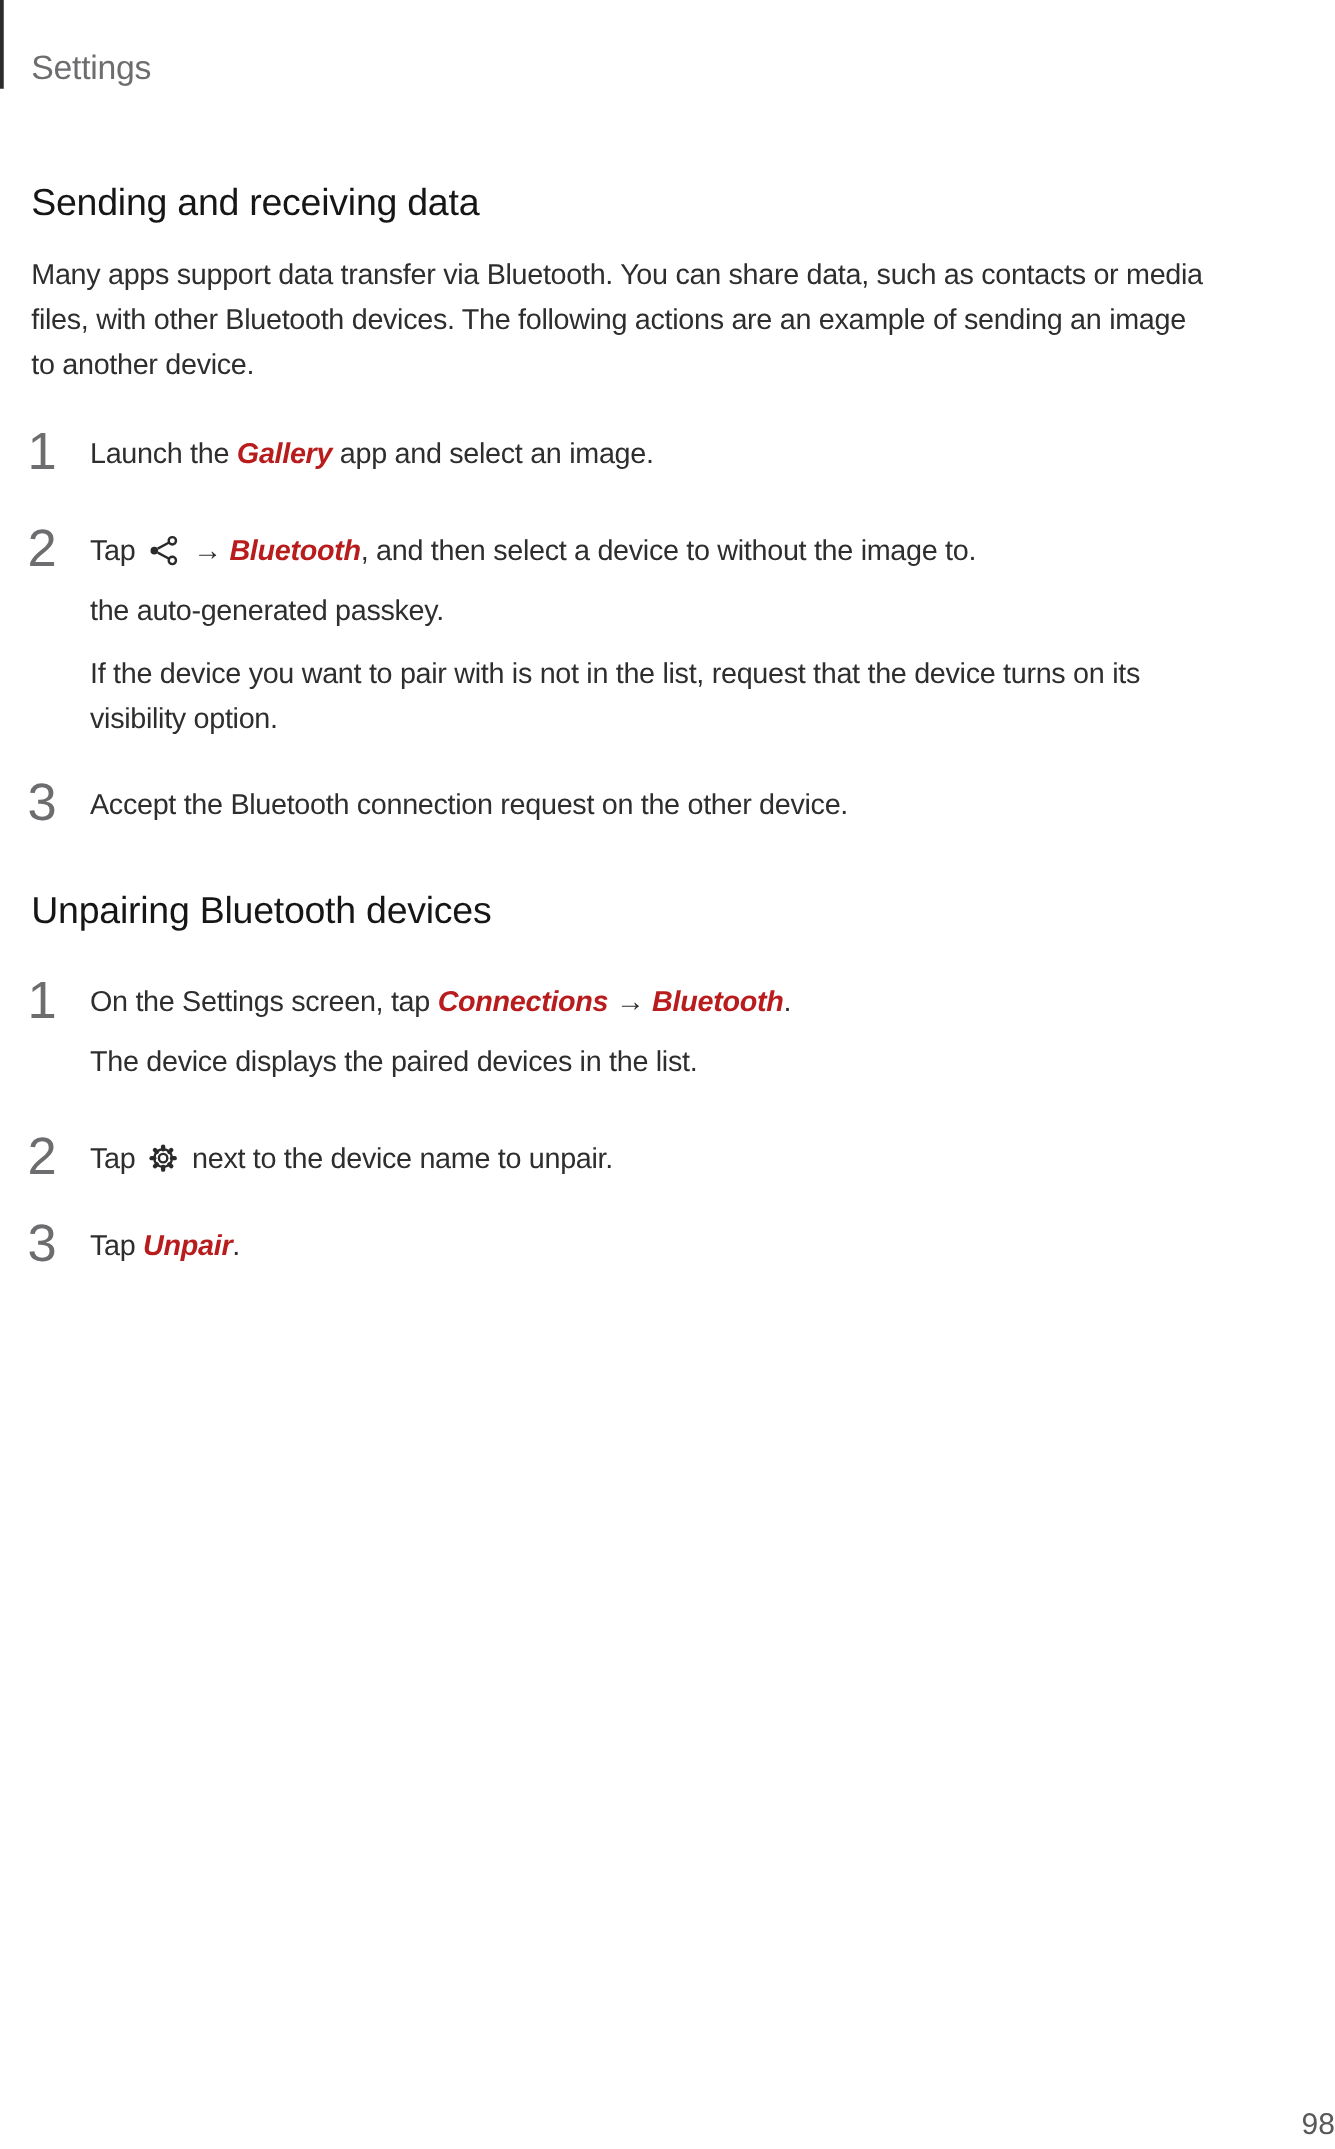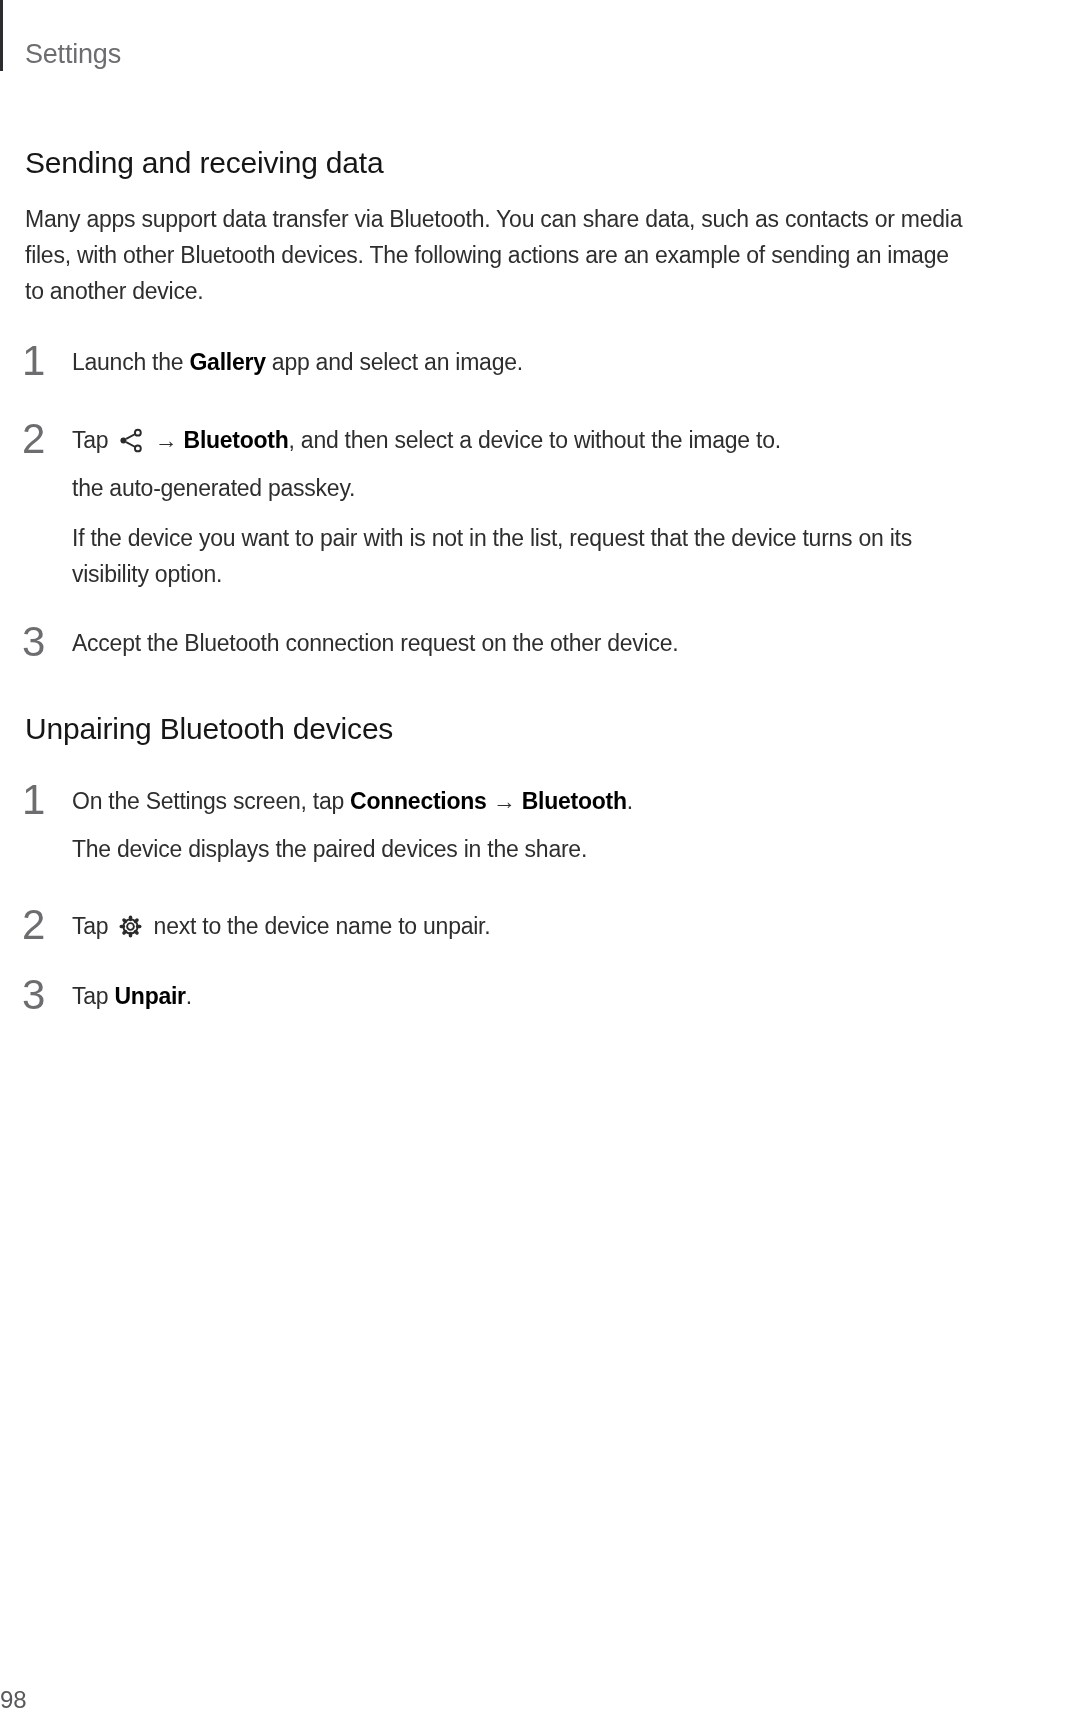--- a/index.html
+++ b/index.html
@@ -41,21 +41,21 @@
   }
   h1.second{margin-top:46px;}
   .intro{margin:19px 0 0 25px;}
   .line{
     font-size:23px;
     line-height:36px;
     white-space:nowrap;
     letter-spacing:-0.25px;
     color:var(--text);
   }
-  .b{font-weight:bold;color:#000000;}
+  .b{font-weight:bold;color:#b91c1c;font-style:italic;}
   .steps{padding-left:22px;}
   .step{
     display:flex;
     align-items:flex-start;
   }
   .mt-30{margin-top:30px;}
   .mt-34{margin-top:34px;}
   .mt-28{margin-top:28px;}
   .mt-36{margin-top:36px;}
   .mt-26{margin-top:26px;}
@@ -73,21 +73,21 @@
   .note + .note{margin-top:14px;}
   .inline-icon{
     vertical-align:-6px;
     margin:0 3px;
     color:#2a2a2a;
   }
   .page-number{
     position:absolute;
     left:0;top:1686px;
     width:100%;
-    text-align:left;
+    text-align:right;
     font-size:24px;
     color:#59595b;
   }
 </style>
 </head>
 <body>
 
 <div class="edge-bar"></div>
 
 <div class="running-header">
@@ -137,21 +137,21 @@
 </section>
 
 <section>
   <h1 class="second">Unpairing Bluetooth devices</h1>
   <div class="steps">
     <div class="step mt-30">
       <div class="step-num">1</div>
       <div class="step-body">
         <div class="line first"><span>On the Settings screen, tap </span><span class="b">Connections</span><span> → </span><span class="b">Bluetooth</span><span>.</span></div>
         <div class="note">
-          <div class="line">The device displays the paired devices in the share.</div>
+          <div class="line">The device displays the paired devices in the list.</div>
         </div>
       </div>
     </div>
     <div class="step mt-36">
       <div class="step-num">2</div>
       <div class="step-body">
         <div class="line first"><span>Tap </span><svg class="inline-icon" width="27" height="27" viewBox="0 0 24 24" aria-hidden="true">
     <g fill="none" stroke="currentColor" stroke-width="1.7">
       <circle cx="12" cy="12" r="3.0"></circle>
       <circle cx="12" cy="12" r="6.3"></circle>

